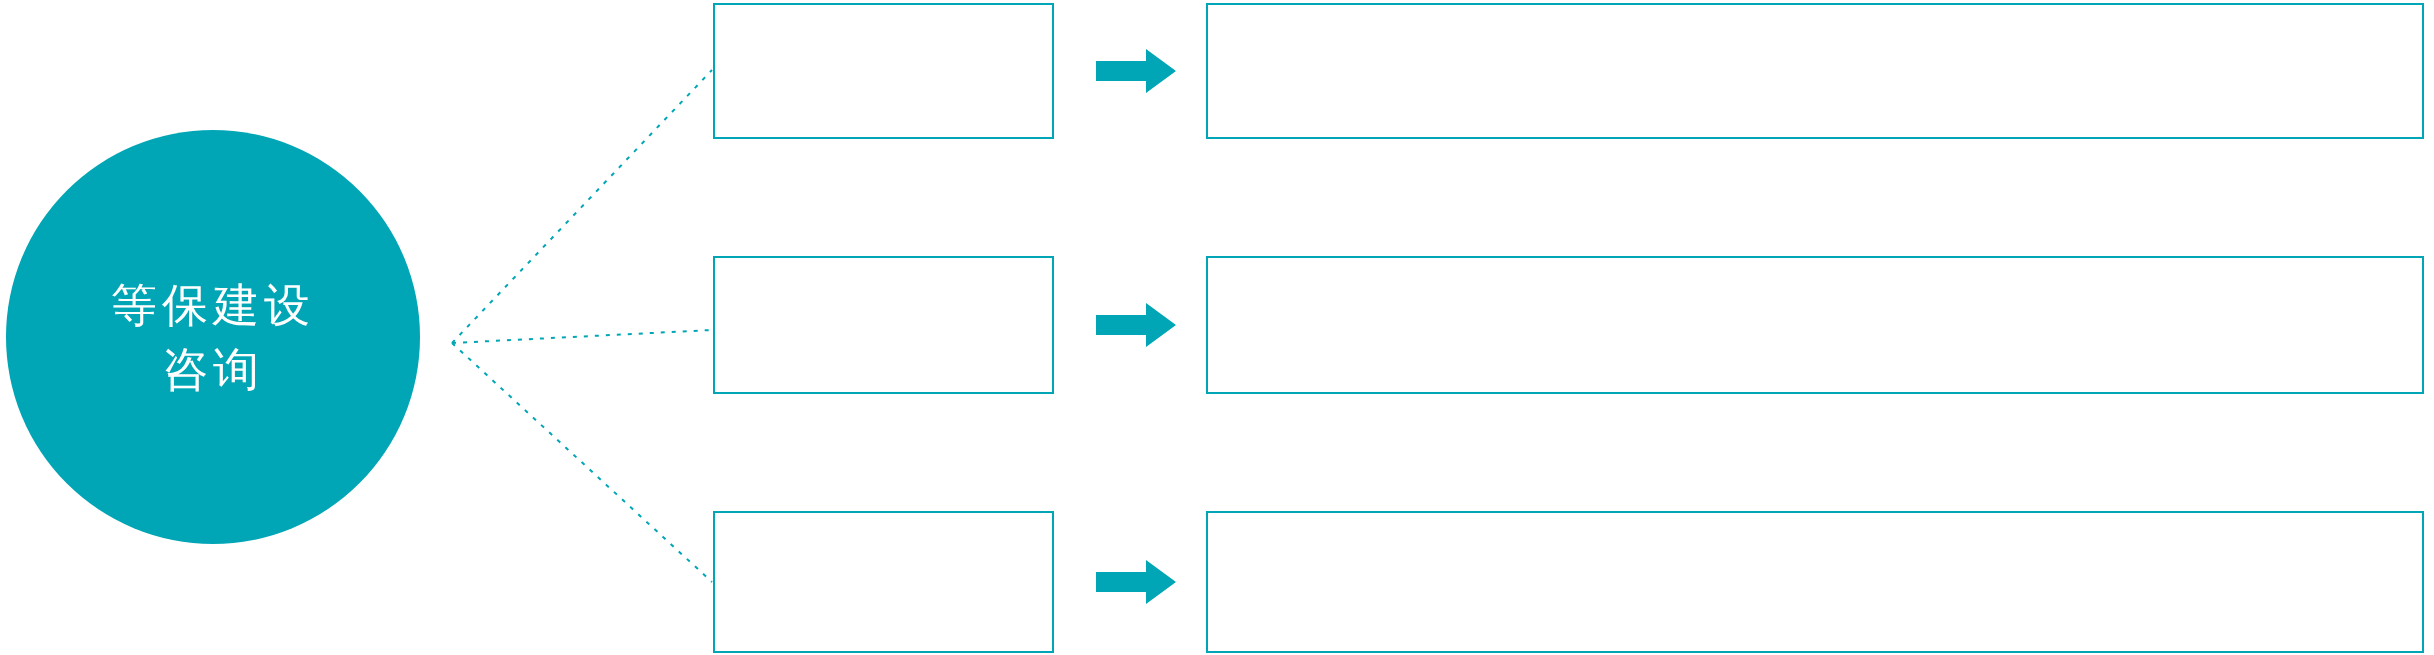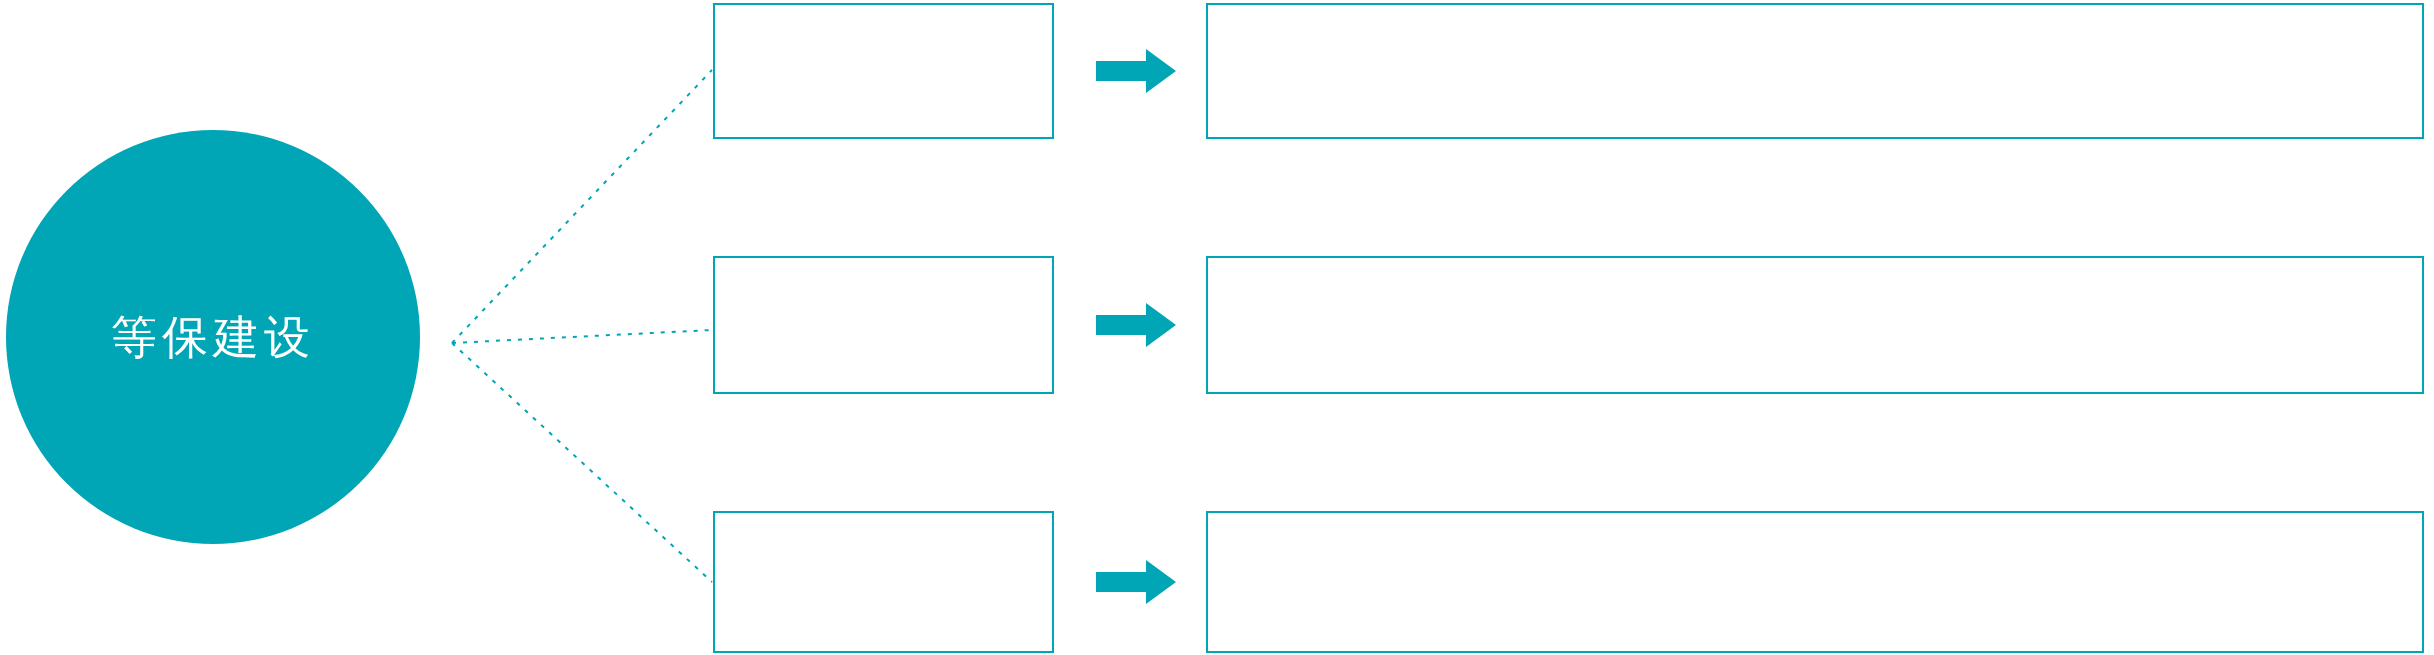--- a/index.html
+++ b/index.html
@@ -76,20 +76,21 @@
 <div class="canvas">
 
   <svg class="connectors" viewBox="0 0 2434 655" xmlns="http://www.w3.org/2000/svg">
     <line x1="452" y1="343" x2="712" y2="70"></line>
     <line x1="452" y1="343" x2="712" y2="330"></line>
     <line x1="452" y1="343" x2="712" y2="582"></line>
   </svg>
 
   <div class="root-circle">
     <span>等保建设</span>
+    <span>咨询</span>
   </div>
 
   <div class="small-box row1-box">
     <span></span>
   </div>
   <div class="arrow row1-arrow">
     <svg viewBox="0 0 80 44" xmlns="http://www.w3.org/2000/svg">
       <polygon points="0,12 50,12 50,0 80,22 50,44 50,32 0,32"></polygon>
     </svg>
   </div>

